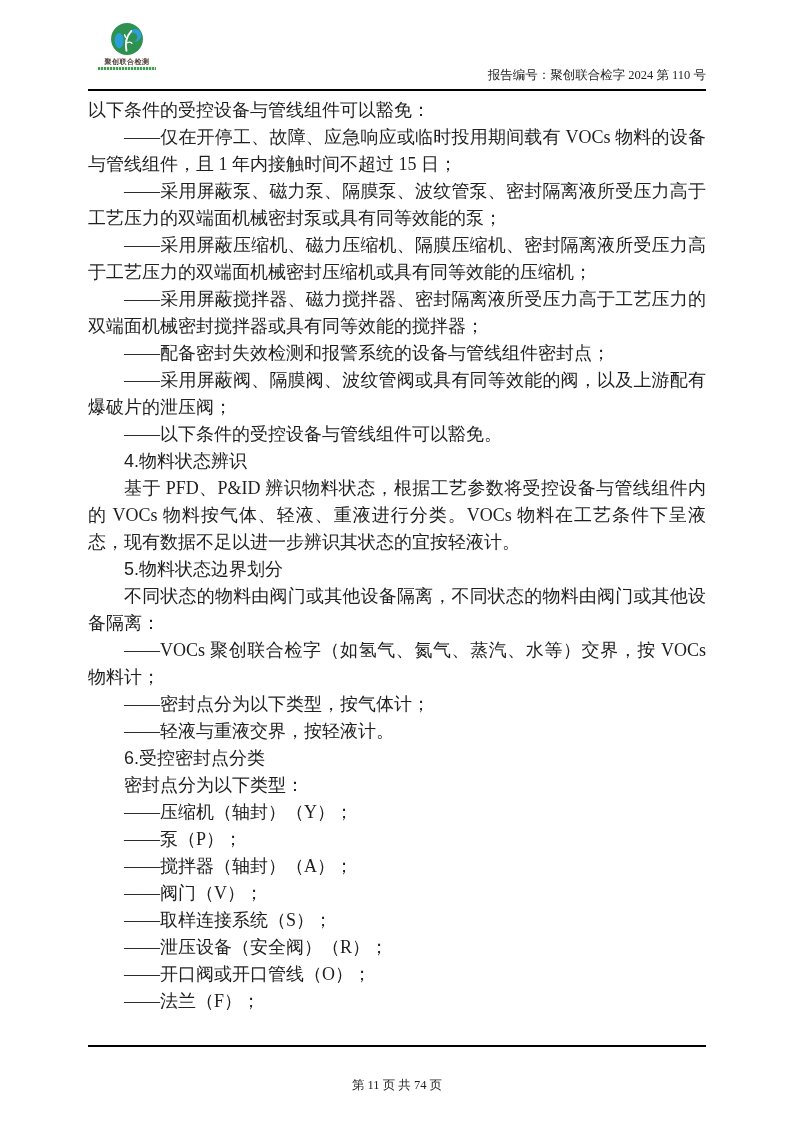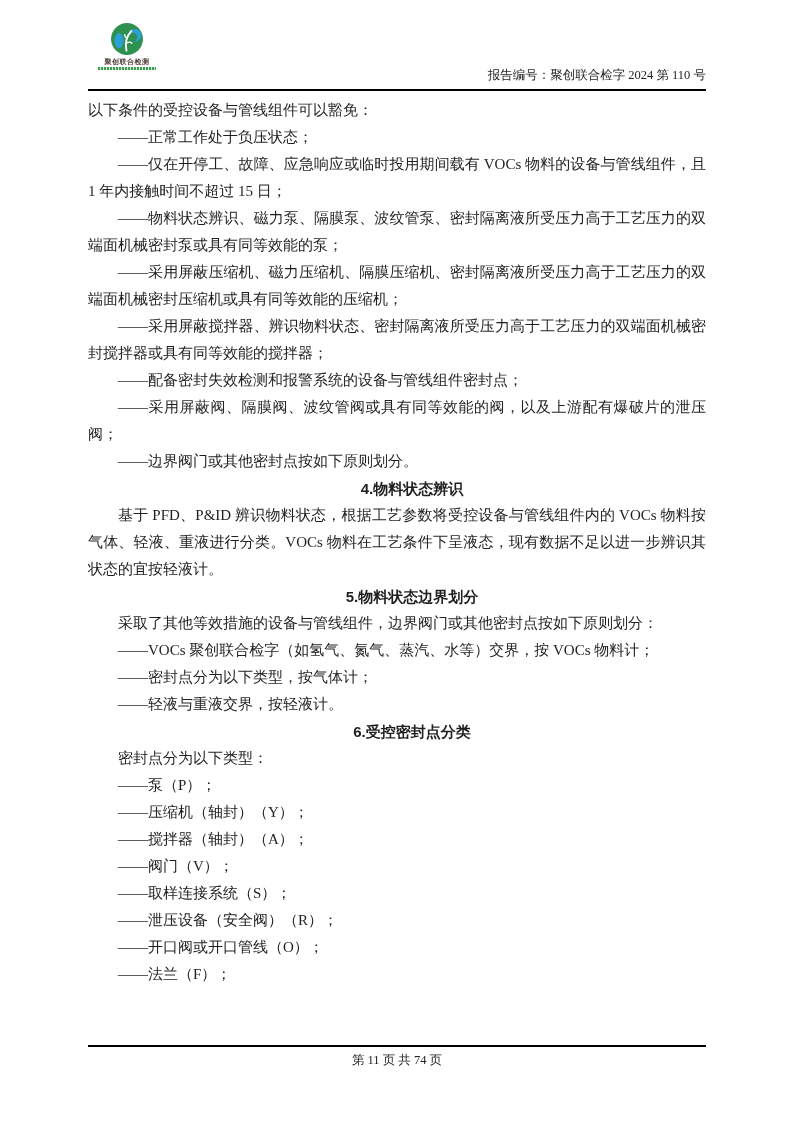--- a/index.html
+++ b/index.html
@@ -41,40 +41,40 @@
     font-size:12.5px;line-height:18px;
     color:#1f1f1f;
     white-space:nowrap;
   }
   
   .doc-body{
     position:absolute;left:88px;top:97px;width:618px;
   }
   .para{
     margin:0;
-    font-size:15px;
+    font-size:18px;
     line-height:27px;
     text-align:justify;
     text-justify:inter-ideograph;
     text-indent:2em;
     word-break:break-all;
   }
   .para.noindent{text-indent:0;}
   .para.heading{
-    font-weight:700;
+    font-weight:400;
     font-family:"Liberation Sans","DejaVu Sans",sans-serif;
-    text-align:center;
+    text-align:left;
   }
   
   .footer-rule{
     position:absolute;left:88px;right:88px;top:1045px;
     border-top:2px solid #000;
   }
   .page-num{
-    position:absolute;left:0;right:0;top:1051px;
+    position:absolute;left:0;right:0;top:1076px;
     text-align:center;
     font-size:12.5px;line-height:18px;
     color:#1f1f1f;
   }
 </style>
 </head>
 <body>
 
 <div class="page">
 
@@ -91,39 +91,38 @@
     <div class="logo-caption">聚创联合检测</div>
     <div class="logo-tagline"></div>
   </div>
 
   <div class="report-no">报告编号：聚创联合检字 2024 第 110 号</div>
 
   <div class="header-rule"></div>
 
   <main class="doc-body">
       <p class="para noindent">以下条件的受控设备与管线组件可以豁免：</p>
-      <p class="para">——正常工作处于负压状态；</p>
       <p class="para">——仅在开停工、故障、应急响应或临时投用期间载有 VOCs 物料的设备与管线组件，且 1 年内接触时间不超过 15 日；</p>
-      <p class="para">——物料状态辨识、磁力泵、隔膜泵、波纹管泵、密封隔离液所受压力高于工艺压力的双端面机械密封泵或具有同等效能的泵；</p>
+      <p class="para">——采用屏蔽泵、磁力泵、隔膜泵、波纹管泵、密封隔离液所受压力高于工艺压力的双端面机械密封泵或具有同等效能的泵；</p>
       <p class="para">——采用屏蔽压缩机、磁力压缩机、隔膜压缩机、密封隔离液所受压力高于工艺压力的双端面机械密封压缩机或具有同等效能的压缩机；</p>
-      <p class="para">——采用屏蔽搅拌器、辨识物料状态、密封隔离液所受压力高于工艺压力的双端面机械密封搅拌器或具有同等效能的搅拌器；</p>
+      <p class="para">——采用屏蔽搅拌器、磁力搅拌器、密封隔离液所受压力高于工艺压力的双端面机械密封搅拌器或具有同等效能的搅拌器；</p>
       <p class="para">——配备密封失效检测和报警系统的设备与管线组件密封点；</p>
       <p class="para">——采用屏蔽阀、隔膜阀、波纹管阀或具有同等效能的阀，以及上游配有爆破片的泄压阀；</p>
-      <p class="para">——边界阀门或其他密封点按如下原则划分。</p>
+      <p class="para">——以下条件的受控设备与管线组件可以豁免。</p>
       <p class="para heading">4.物料状态辨识</p>
       <p class="para">基于 PFD、P&amp;ID 辨识物料状态，根据工艺参数将受控设备与管线组件内的 VOCs 物料按气体、轻液、重液进行分类。VOCs 物料在工艺条件下呈液态，现有数据不足以进一步辨识其状态的宜按轻液计。</p>
       <p class="para heading">5.物料状态边界划分</p>
-      <p class="para">采取了其他等效措施的设备与管线组件，边界阀门或其他密封点按如下原则划分：</p>
+      <p class="para">不同状态的物料由阀门或其他设备隔离，不同状态的物料由阀门或其他设备隔离：</p>
       <p class="para">——VOCs 聚创联合检字（如氢气、氮气、蒸汽、水等）交界，按 VOCs 物料计；</p>
       <p class="para">——密封点分为以下类型，按气体计；</p>
       <p class="para">——轻液与重液交界，按轻液计。</p>
       <p class="para heading">6.受控密封点分类</p>
       <p class="para">密封点分为以下类型：</p>
+      <p class="para">——压缩机（轴封）（Y）；</p>
       <p class="para">——泵（P）；</p>
-      <p class="para">——压缩机（轴封）（Y）；</p>
       <p class="para">——搅拌器（轴封）（A）；</p>
       <p class="para">——阀门（V）；</p>
       <p class="para">——取样连接系统（S）；</p>
       <p class="para">——泄压设备（安全阀）（R）；</p>
       <p class="para">——开口阀或开口管线（O）；</p>
       <p class="para">——法兰（F）；</p>
     </main>
 
   <div class="footer-rule"></div>
   <div class="page-num">第 11 页 共 74 页</div>

